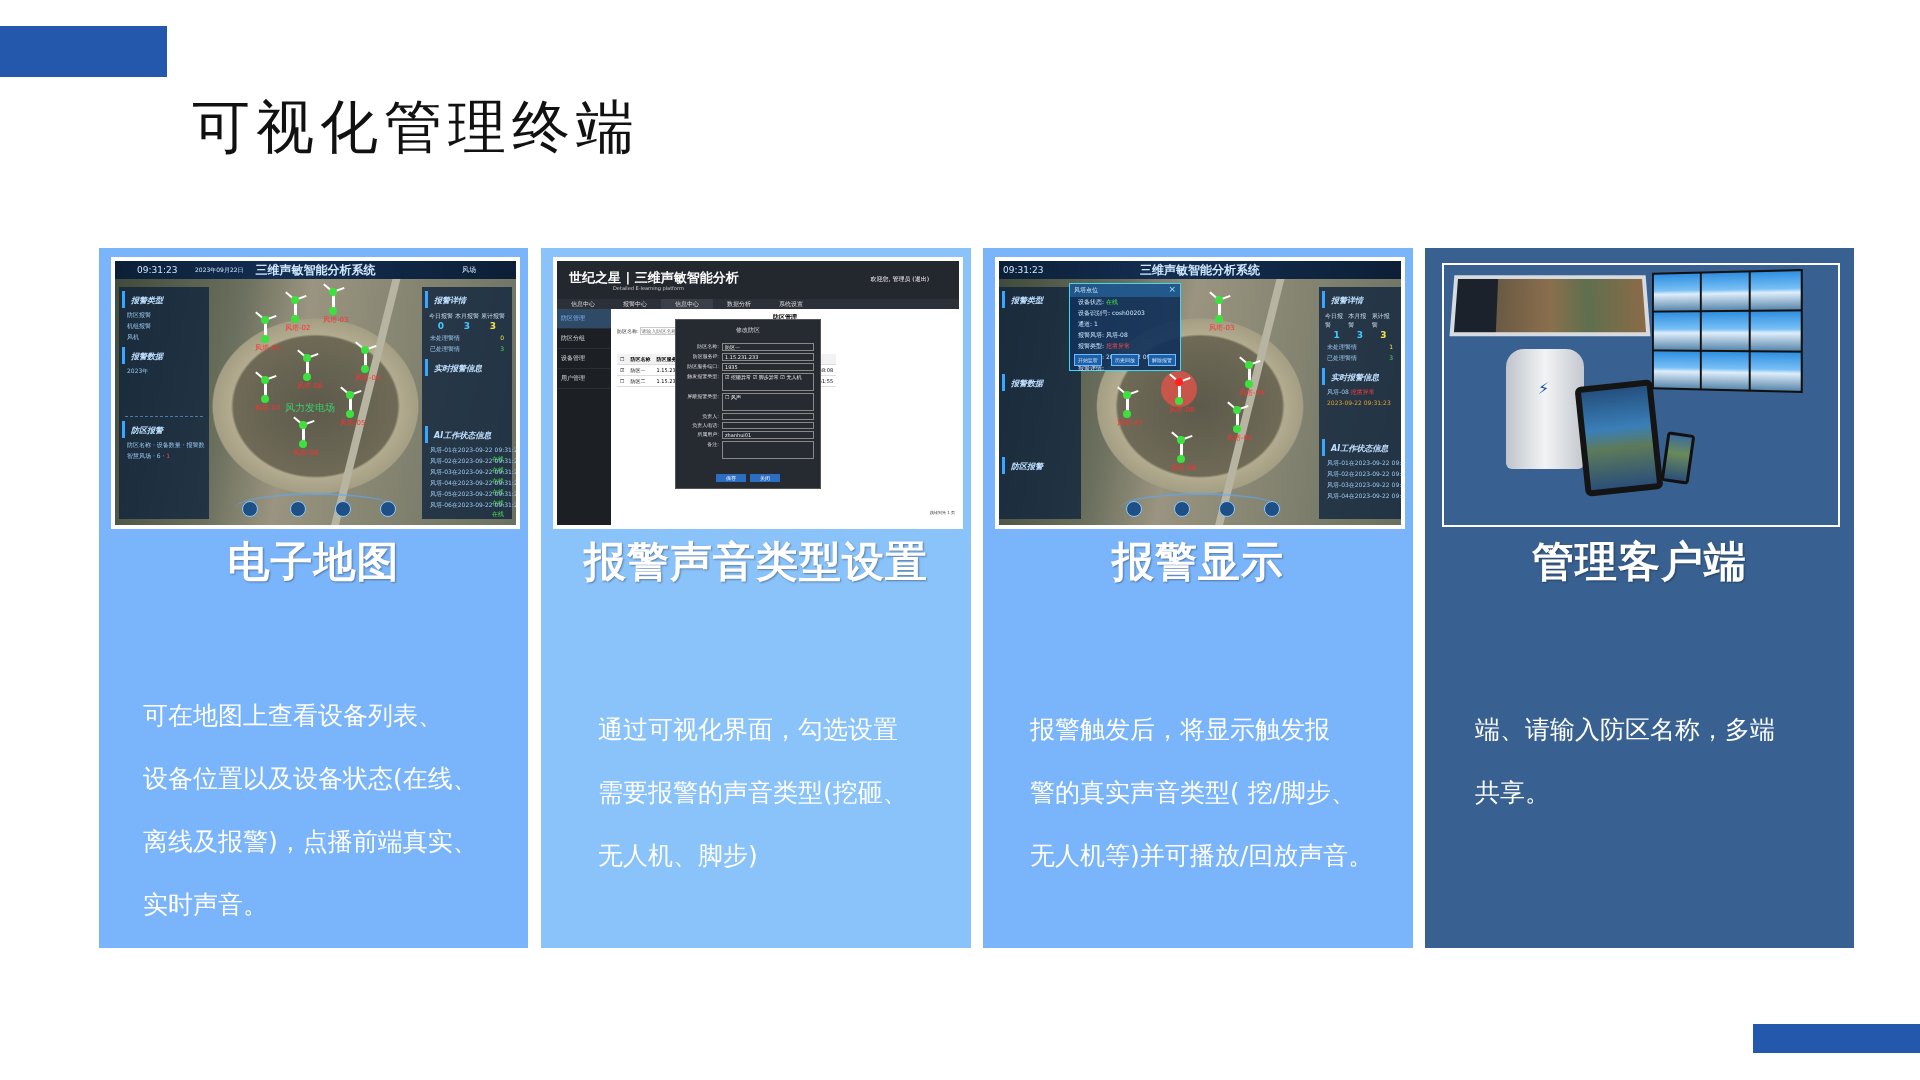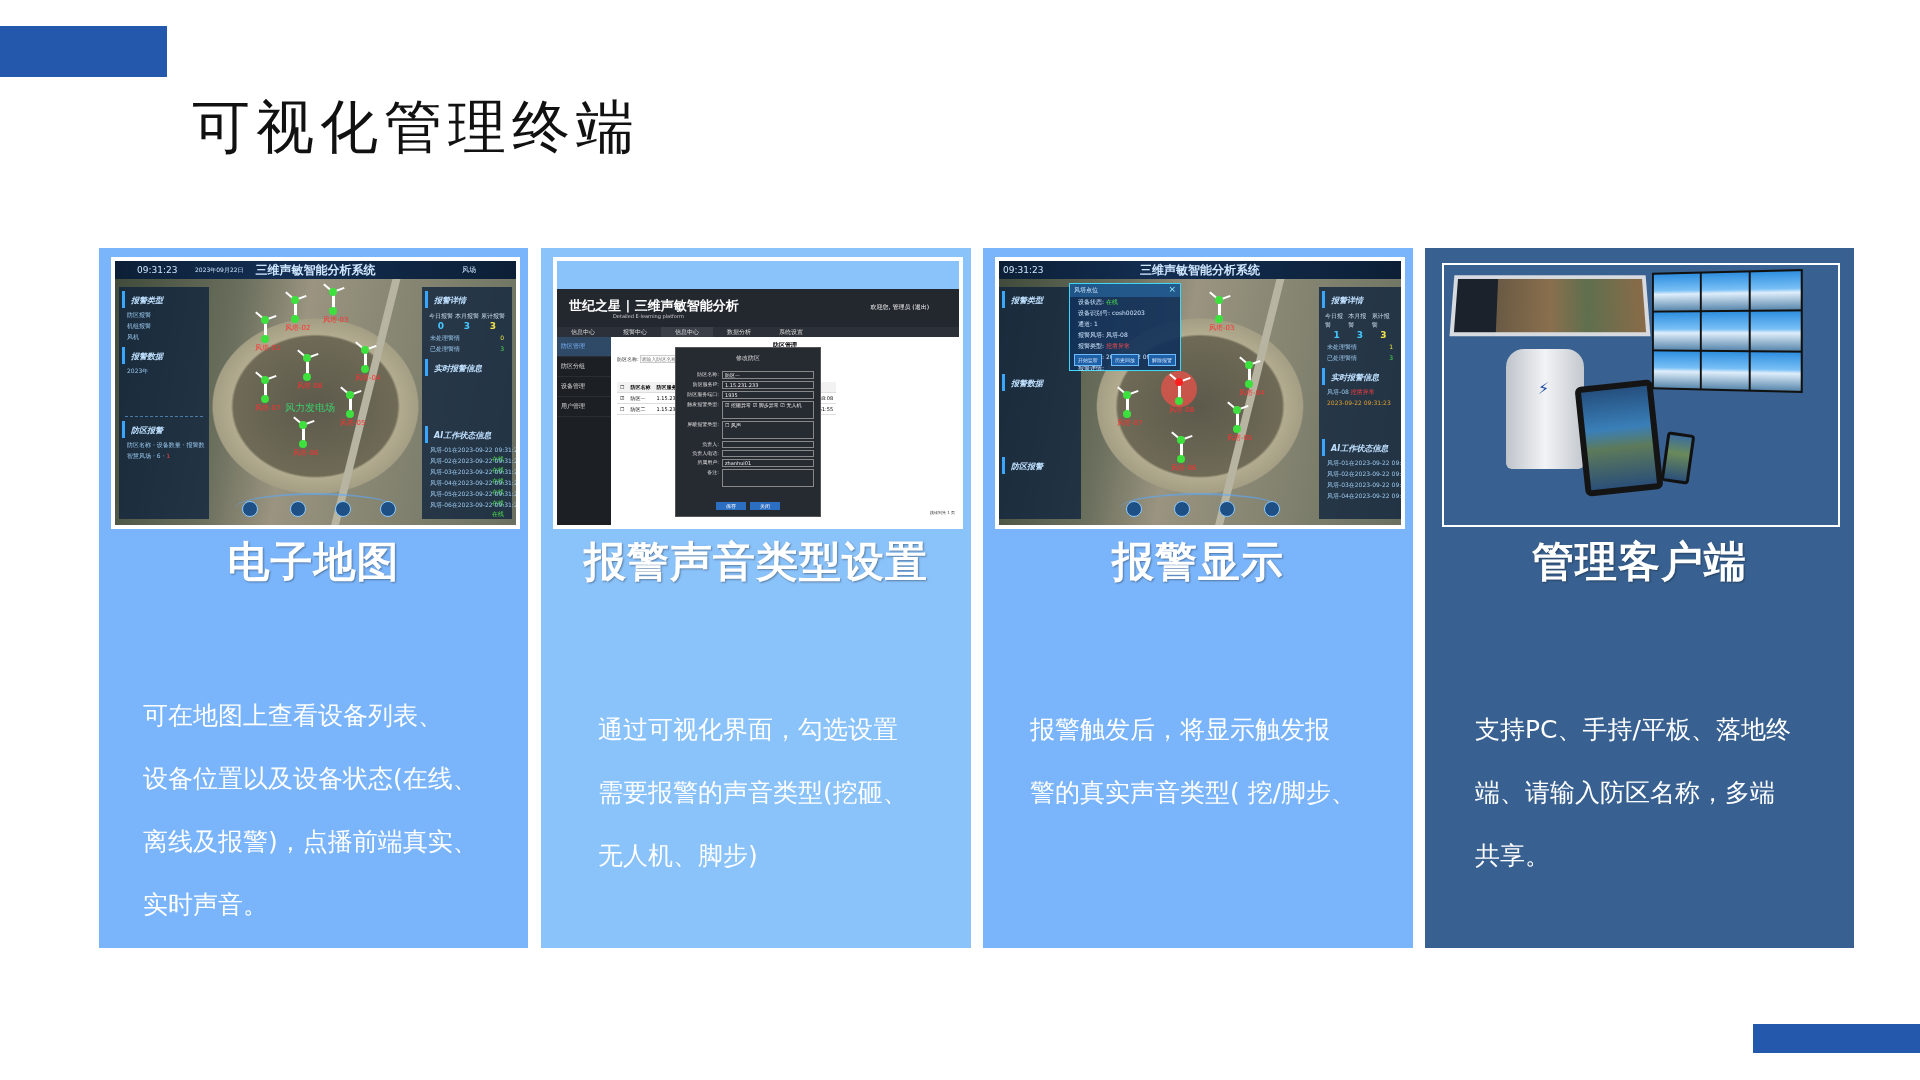--- a/index.html
+++ b/index.html
@@ -64,21 +64,21 @@
   .alarm-circle { position: absolute; width: 36px; height: 36px; border-radius: 50%; background: rgba(255,80,70,0.65); }
   .popup { position: absolute; left: 70px; top: 22px; width: 112px; height: 88px; background: rgba(18,50,90,0.92); border: 1px solid #3fd7f7; color: #cfe6ff; font-size: 6px; }
   .popup .ptitle { background: rgba(40,110,170,0.6); padding: 2px 4px; font-size: 6px; position: relative; }
   .popup .ptitle .x { position: absolute; right: 4px; top: 0; font-size: 9px; color: #8fe9ff; }
   .popup .prow { padding: 1px 8px; white-space: nowrap; }
   .popup .prow .g { color: #4ce04c; } .popup .prow .r { color: #ff4a4a; }
   .popup .pbtns { position: absolute; bottom: 4px; left: 4px; right: 4px; display: flex; justify-content: space-between; }
   .popup .pbtns span { background: #1f5fa6; border: 1px solid #6bbcff; padding: 2px 3px; font-size: 5px; }
 
   
-  .webapp { position: absolute; inset: 0; background: #ffffff; margin-top: 28px; }
+  .webapp { position: absolute; inset: 0; background: #ffffff; }
   .webapp .hdr { position: absolute; left: 0; right: 0; top: 0; height: 38px; background: #23272e; color: #fff; }
   .webapp .hdr .logo { position: absolute; left: 12px; top: 8px; font-size: 13px; font-weight: bold; }
   .webapp .hdr .sub { position: absolute; left: 56px; top: 24px; font-size: 5px; color: #ccc; }
   .webapp .hdr .who { position: absolute; right: 30px; top: 14px; font-size: 6px; }
   .webapp .nav { position: absolute; left: 0; right: 0; top: 38px; height: 10px; background: #2c3038; display: flex; color: #ddd; font-size: 6px; }
   .webapp .nav span { width: 52px; text-align: center; line-height: 10px; }
   .webapp .nav span.active { background: #3a3f48; }
   .webapp .sidebar { position: absolute; left: 0; top: 48px; bottom: 0; width: 54px; background: #1c1f24; }
   .webapp .sidebar div { color: #ddd; font-size: 6px; padding: 5px 4px; border-bottom: 1px solid #2a2d33; white-space: nowrap; }
   .webapp .sidebar div.active { background: #2f4a66; color: #7db6ff; }
@@ -466,20 +466,21 @@
         <span style="left:90%"></span>
       </div>
     </div>
   </div>
   <div class="card-heading">报警显示</div>
 </div>
 <div class="card-bottom c3 bg-mid">
   <div class="card-text t3">
     <p>报警触发后，将显示触发报</p>
     <p>警的真实声音类型( 挖/脚步、</p>
+    <p>无人机等)并可播放/回放声音。</p>
   </div>
 </div>
 
 <div class="card-top c4 bg-dark">
   <div class="inset thin">
     <div class="devices">
       <div class="kiosk-screen"></div>
       <div class="kiosk-stand">
           <span class="kiosk-logo">⚡</span>
         </div>
@@ -499,19 +500,18 @@
         </div>
       <div class="phone">
           <div class="scr"></div>
         </div>
     </div>
   </div>
   <div class="card-heading">管理客户端</div>
 </div>
 <div class="card-bottom c4 bg-dark">
   <div class="card-text t4">
-    <p>支持PC、手持/平板、落地终</p>
     <p>端、请输入防区名称，多端</p>
     <p>共享。</p>
   </div>
 </div>
 
 <div class="accent-bar accent-bottom"></div>
 
 </body></html>

